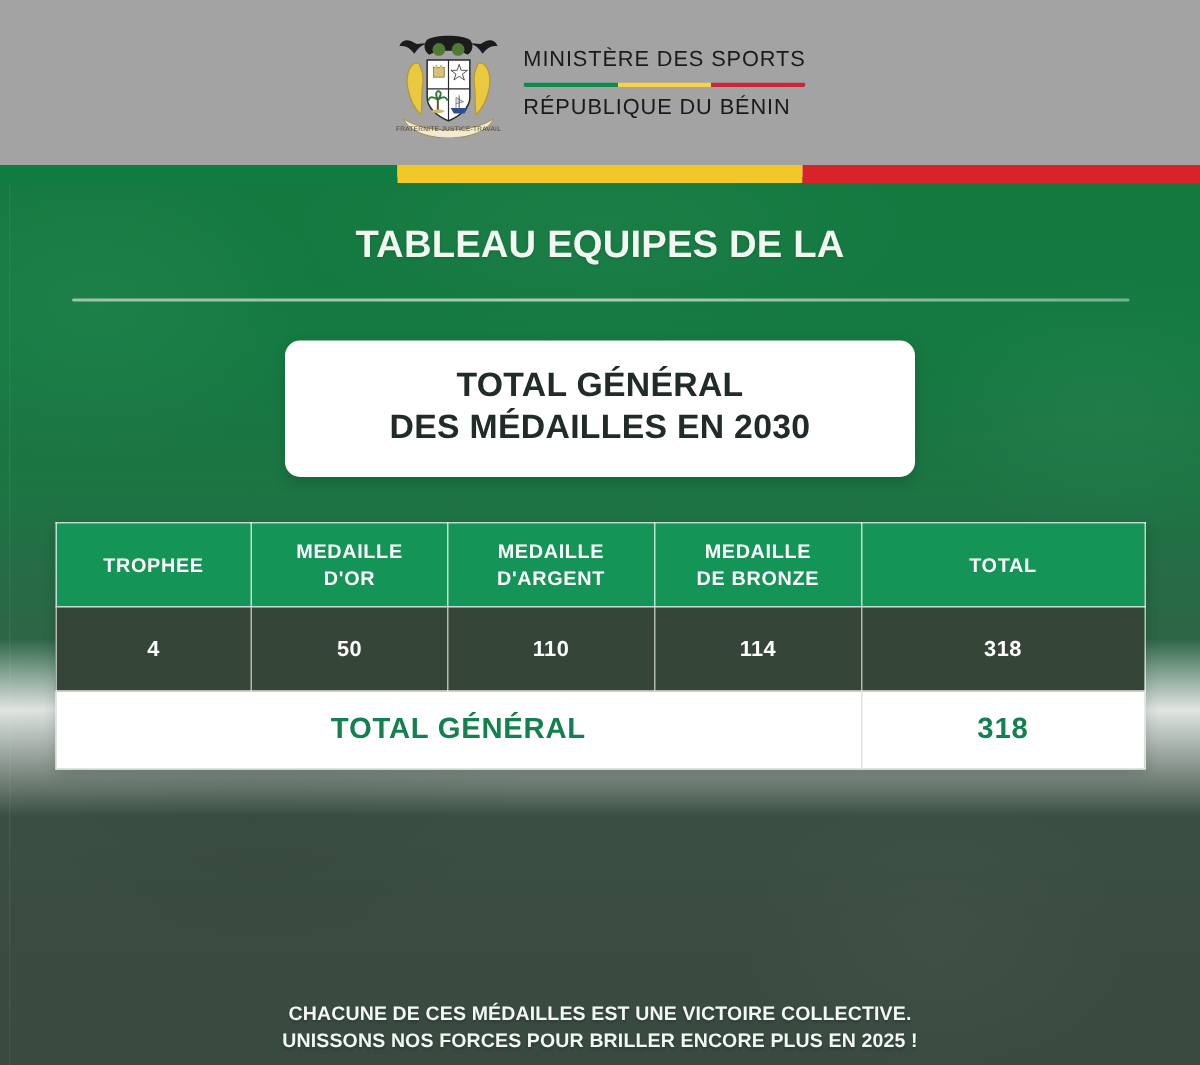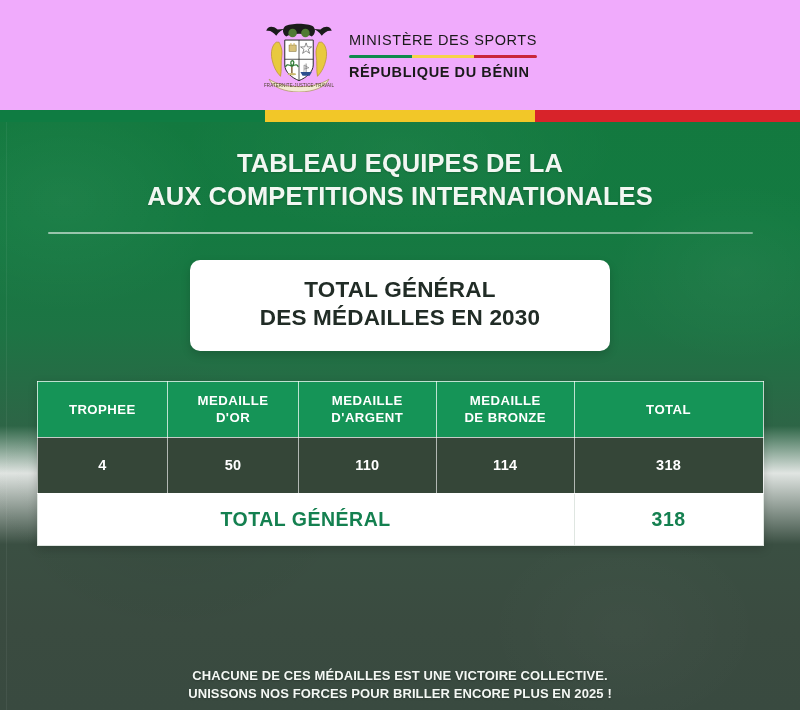--- a/index.html
+++ b/index.html
@@ -15,21 +15,21 @@
   .poster {
     position:relative;
     width:800px; height:710px;
     overflow:hidden;
   }
 
   
   .header-band {
     position:absolute; top:0; left:0;
     width:800px; height:110px;
-    background:#f0abfc;
+    background:#a3a3a3;
     display:flex;
     align-items:center;
     justify-content:center;
     gap:14px;
   }
 
   .emblem {
     width:72px; height:74px;
     flex:0 0 auto;
     position:relative;
@@ -60,21 +60,21 @@
   }
   .ministry-rule i { display:block; height:100%; flex:1 1 33.333%; }
   .mr-green  { background:#0f8a4d; }
   .mr-yellow { background:#f6d34a; }
   .mr-red    { background:#c9263b; }
 
   .ministry-line2 {
     font-size:14.5px;
     letter-spacing:0.6px;
     color:#1a1a1a;
-    font-weight:700;
+    font-weight:400;
     white-space:nowrap;
     line-height:1.25;
   }
 
   
   .tricolor {
     position:absolute; top:110px; left:0;
     width:800px; height:12px;
     display:flex;
     z-index:6;
@@ -314,21 +314,20 @@
   </div>
 
   <div class="body-area">
     <div class="texture"></div>
     <div class="edge-line"></div>
 
     <div class="content">
 
       <div class="title">
         <span class="tline">TABLEAU EQUIPES DE LA</span>
-        <span class="tline">AUX COMPETITIONS INTERNATIONALES</span>
       </div>
 
       <div class="divider"></div>
 
       <div class="card">
         <span class="card-line">TOTAL GÉNÉRAL</span>
         <span class="card-line">DES MÉDAILLES EN 2030</span>
       </div>
 
       <div class="table-wrap">

